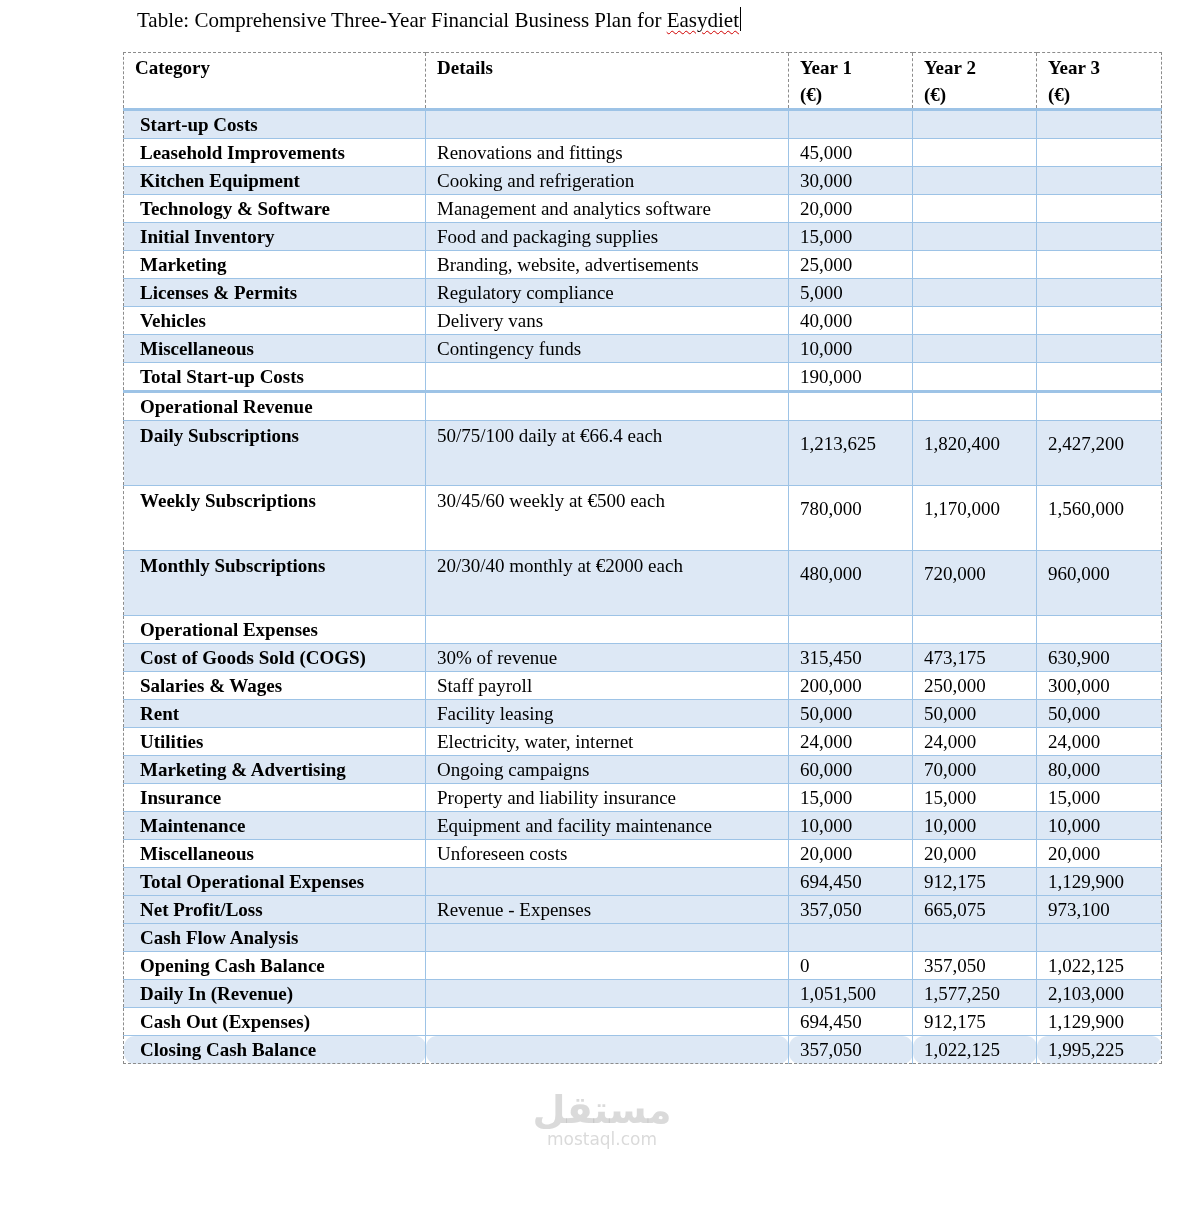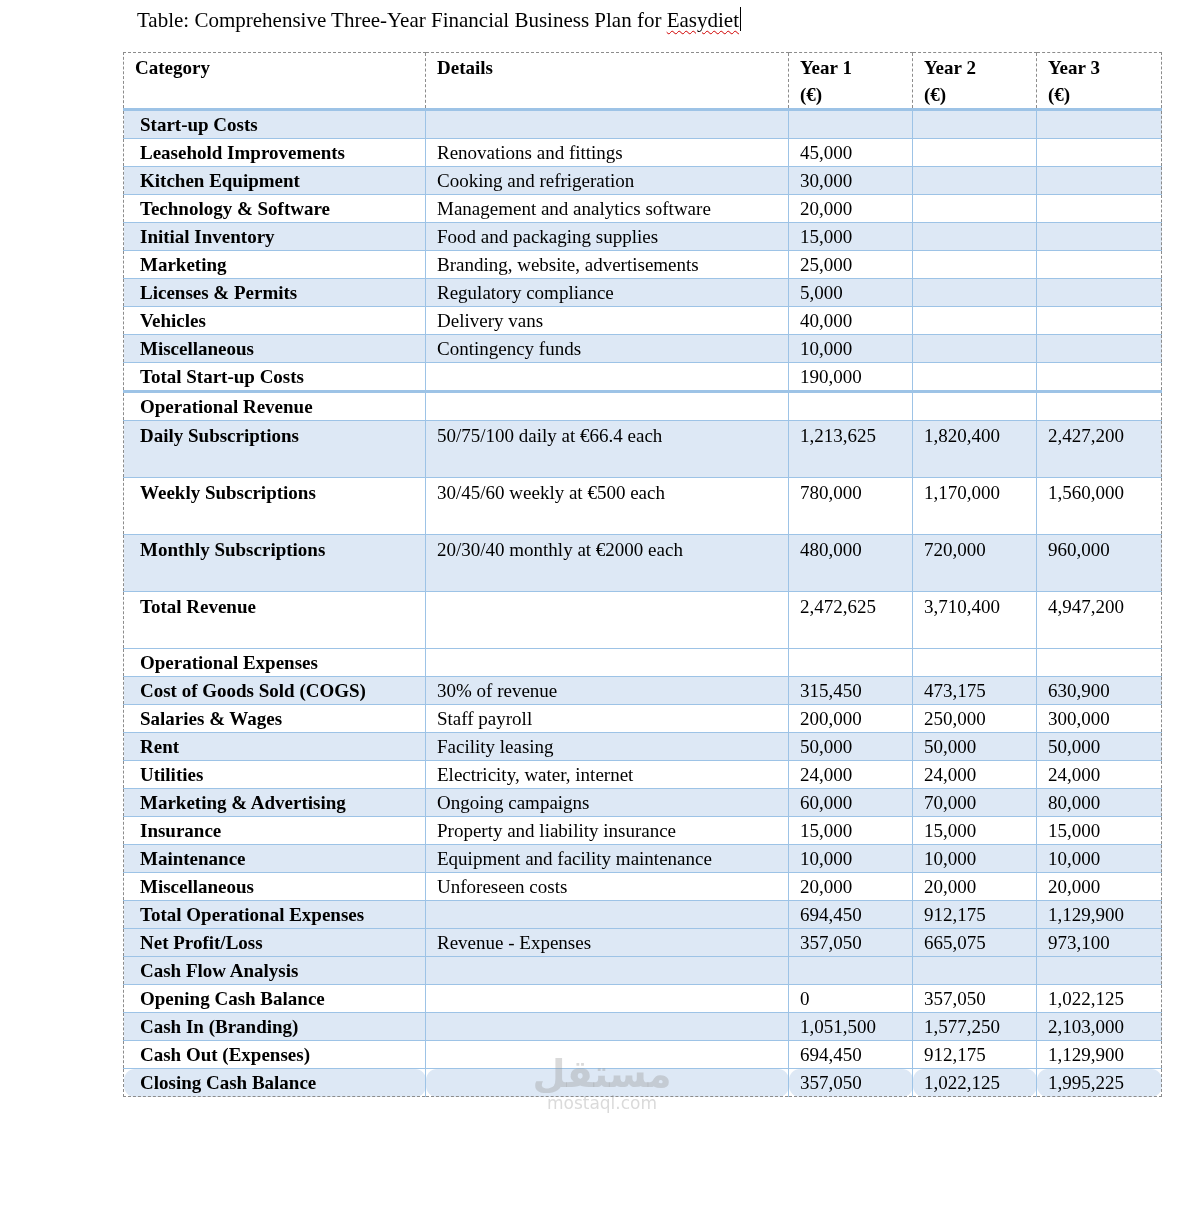--- a/index.html
+++ b/index.html
@@ -22,23 +22,23 @@
   table.plan th { font-weight: bold; border-top: 1px dashed #8c8c8c; border-left: 1px dashed #8c8c8c; padding-top: 1px; padding-bottom: 0; }
   table.plan tr > :first-child { border-left: 1px dashed #8c8c8c; }
   table.plan tr > :last-child { border-right: 1px dashed #8c8c8c; }
   table.plan thead tr { border-bottom: 3px solid #9dc3e6; }
   table.plan tbody tr:last-child td { border-bottom: 1px dashed #8c8c8c; border-radius: 11px; }
   table.plan td.cat { font-weight: bold; padding-left: 16px; }
   table.plan tr.shade td { background: #dde8f5; }
   table.plan tr.sec-top td { border-top: 3px solid #9dc3e6; }
   table.plan tr.tall td { height: 55px; }
   table.plan tr.rev td { padding-top: 1px; }
-  table.plan tr.rev td.num { padding-top: 1px; }
-
-  .watermark { position: absolute; left: 522px; top: 1054px; width: 160px; text-align: center;
+  table.plan tr.rev td.num { padding-top: 9px; }
+
+  .watermark { position: absolute; left: 522px; top: 1090px; width: 160px; text-align: center;
                color: rgba(150,150,150,0.35); font-family: "DejaVu Sans", sans-serif; pointer-events: none; }
   .watermark .ar { font-size: 38px; font-weight: bold; line-height: 40px; }
   .watermark .lat { font-size: 17px; line-height: 18px; }
 </style>
 </head>
 <body>
 
 <div class="caption">
   <span>Table: Comprehensive Three-Year Financial Business Plan for </span><span class="spell">Easydiet</span><span class="cursor"></span>
 </div>
@@ -152,27 +152,20 @@
         <td class="num">1,170,000</td>
         <td class="num">1,560,000</td>
       </tr>
       <tr class="shade tall rev">
         <td class="cat">Monthly Subscriptions</td>
         <td>20/30/40 monthly at €2000 each</td>
         <td class="num">480,000</td>
         <td class="num">720,000</td>
         <td class="num">960,000</td>
       </tr>
-      <tr class="tall rev">
-        <td class="cat">Total Revenue</td>
-        <td></td>
-        <td class="num">2,472,625</td>
-        <td class="num">3,710,400</td>
-        <td class="num">4,947,200</td>
-      </tr>
       <tr>
         <td class="cat">Operational Expenses</td>
         <td></td>
         <td class="num"></td>
         <td class="num"></td>
         <td class="num"></td>
       </tr>
       <tr class="shade">
         <td class="cat">Cost of Goods Sold (COGS)</td>
         <td>30% of revenue</td>
@@ -251,21 +244,21 @@
         <td class="num"></td>
       </tr>
       <tr>
         <td class="cat">Opening Cash Balance</td>
         <td></td>
         <td class="num">0</td>
         <td class="num">357,050</td>
         <td class="num">1,022,125</td>
       </tr>
       <tr class="shade">
-        <td class="cat">Cash In (Branding)</td>
+        <td class="cat">Daily In (Revenue)</td>
         <td></td>
         <td class="num">1,051,500</td>
         <td class="num">1,577,250</td>
         <td class="num">2,103,000</td>
       </tr>
       <tr>
         <td class="cat">Cash Out (Expenses)</td>
         <td></td>
         <td class="num">694,450</td>
         <td class="num">912,175</td>

